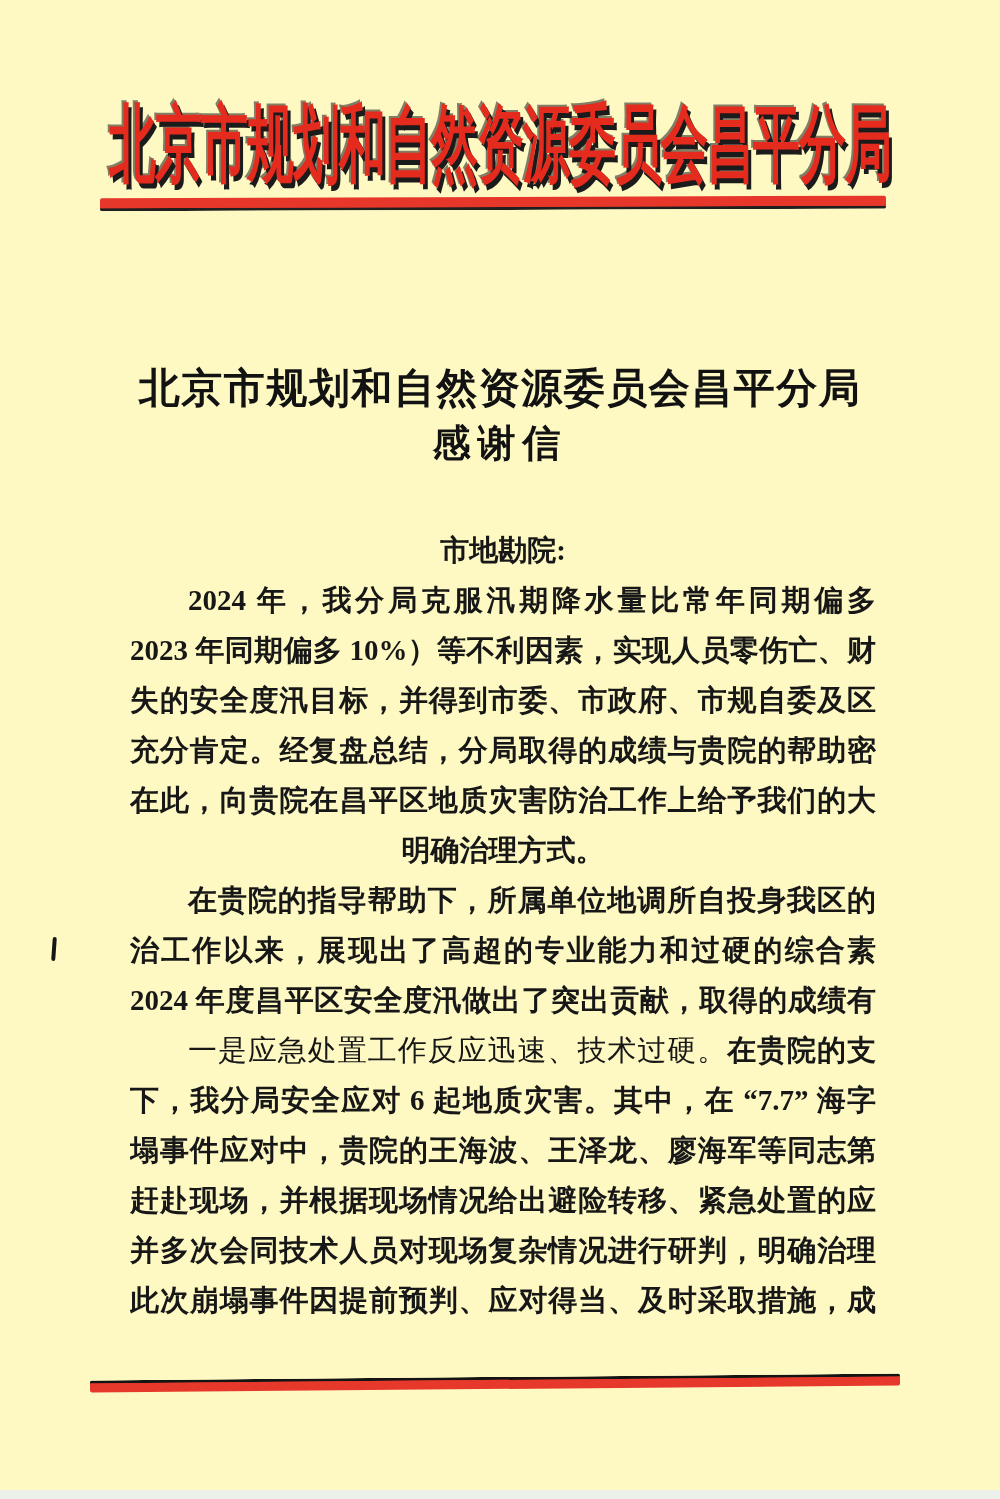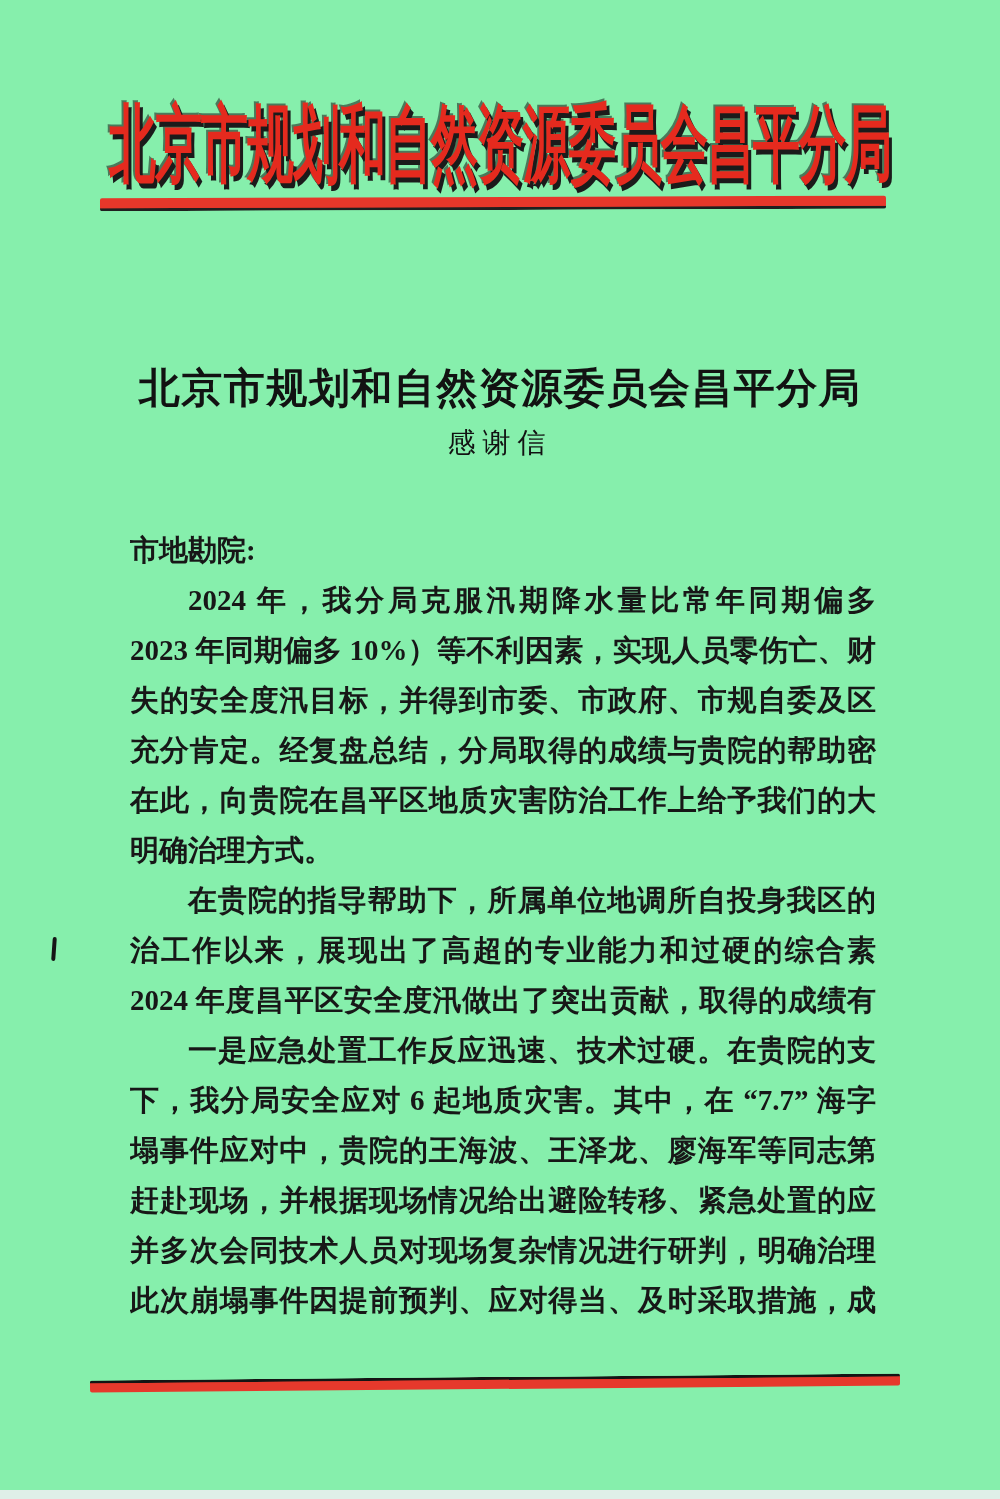--- a/index.html
+++ b/index.html
@@ -1,20 +1,20 @@
 <!DOCTYPE html>
 <html><head>
 <meta charset="utf-8">
 <style>
   html, body { margin: 0; padding: 0; background: #ffffff; }
   .page {
     position: relative;
     width: 1000px;
     height: 1499px;
-    background: #86efac;
+    background: #fef9c3;
     overflow: hidden;
     font-family: "Liberation Serif", "DejaVu Serif", serif;
     color: #1f1f1f;
   }
 
   
   .letterhead {
     position: absolute;
     top: 88px; left: 0; right: 0;
     text-align: center;
@@ -46,51 +46,52 @@
     top: 361px; left: 0; right: 0;
     text-align: center;
     color: #121212;
   }
   .doc-title .t1 {
     font-size: 41px;
     font-weight: 700;
     letter-spacing: 1.5px;
   }
   .doc-title .t2 {
-    margin-top: 8px;
-    font-size: 28px;
-    font-weight: 400;
+    margin-top: 2px;
+    font-size: 38px;
+    font-weight: 700;
     letter-spacing: 7px;
   }
 
   
   .letter-body {
     position: absolute;
     left: 130px; top: 525px;
     width: 746px;
     font-size: 29px;
     font-weight: 600;
     color: #171717;
   }
   .line {
     height: 50px;
     line-height: 50px;
     white-space: nowrap;
+    text-align: center;
   }
   .line.fill {
     white-space: normal;
     text-align: justify;
     text-align-last: justify;
     overflow: hidden;
     height: 50px;
   }
   .line.indent { text-indent: 58px; }
   .bold-seg {
     font-family: "Liberation Sans", "DejaVu Sans", sans-serif;
-    font-weight: 700;
+    font-weight: 400;
   }
 
   
   .margin-tick {
     position: absolute;
     left: 52px; top: 937px;
     width: 4px; height: 24px;
     background: #161616;
     border-radius: 2px;
     transform: rotate(4deg);

